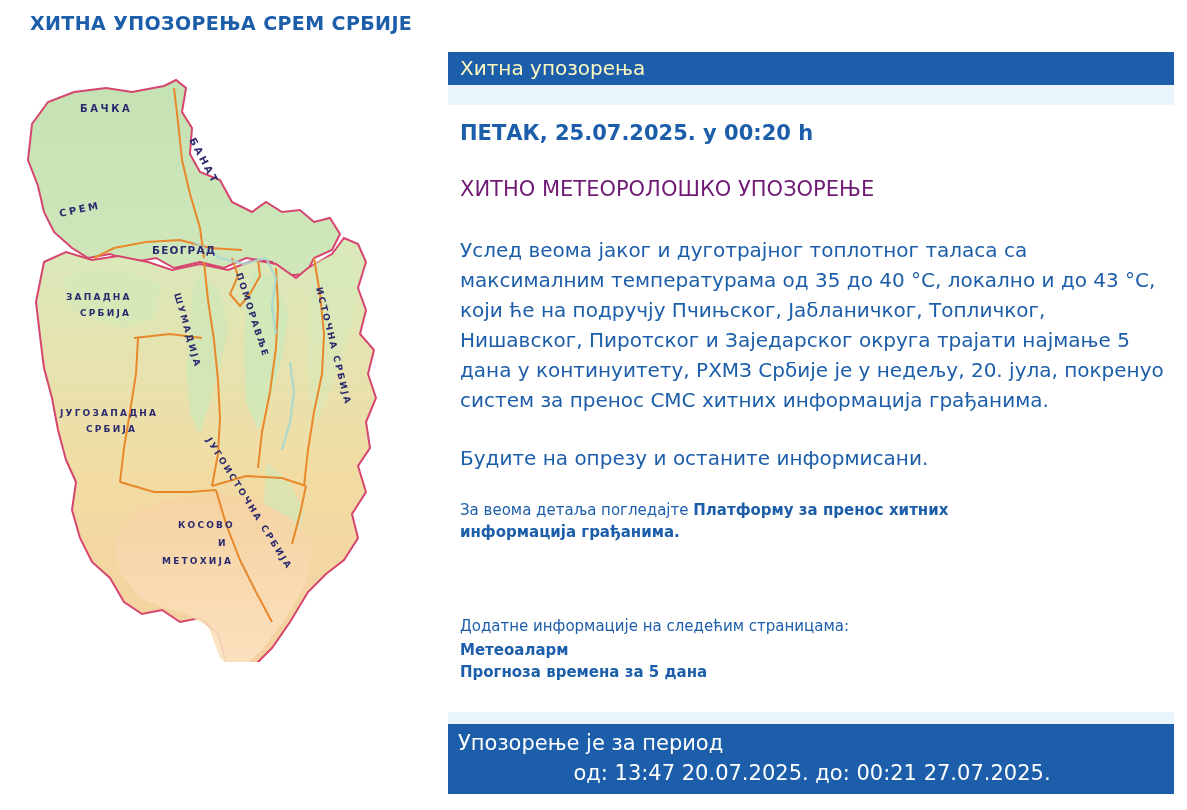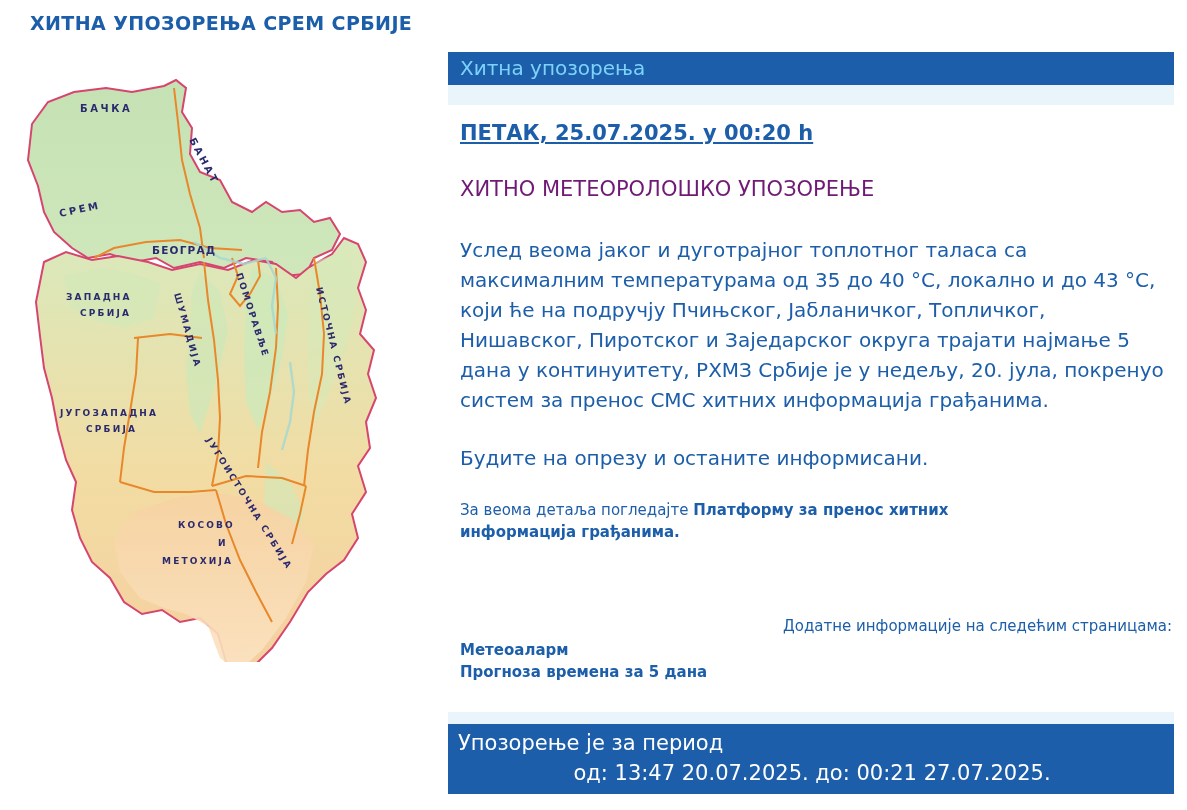--- a/index.html
+++ b/index.html
@@ -52,42 +52,41 @@
   
   .warn-panel {
     position: absolute;
     left: 448px;
     top: 52px;
     width: 726px;
     height: 742px;
   }
   .panel-header {
     background: #1c5ea9;
-    color: #7dd3fc;
+    color: #fef9c3;
     font-size: 20px;
     padding: 5px 0 6px 12px;
     height: 33px;
     line-height: 22px;
     white-space: nowrap;
   }
   .panel-strip {
     background: #e9f4fb;
     height: 20px;
   }
   .panel-body {
     background: #ffffff;
     padding: 16px 2px 0 12px;
   }
   .date-line {
     font-size: 21px;
     font-weight: bold;
     color: #1c5ea9;
     margin: 0 0 32px 0;
     white-space: nowrap;
-    text-decoration: underline;
   }
   .alert-head {
     font-size: 21px;
     font-weight: normal;
     color: #701a75;
     margin: 0 0 34px 0;
     white-space: nowrap;
   }
   .body-text {
     font-size: 20px;
@@ -108,21 +107,20 @@
   .detail-line b { font-weight: bold; }
   .links-block {
     margin-top: 72px;
     font-size: 15px;
     line-height: 22px;
   }
   .links-intro {
     color: #1c5ea9;
     font-weight: normal;
     margin: 0 0 2px 0;
-    text-align: right;
   }
   .link-item {
     display: block;
     color: #1c5ea9;
     font-weight: bold;
     text-decoration: none;
     line-height: 22px;
   }
 
   

